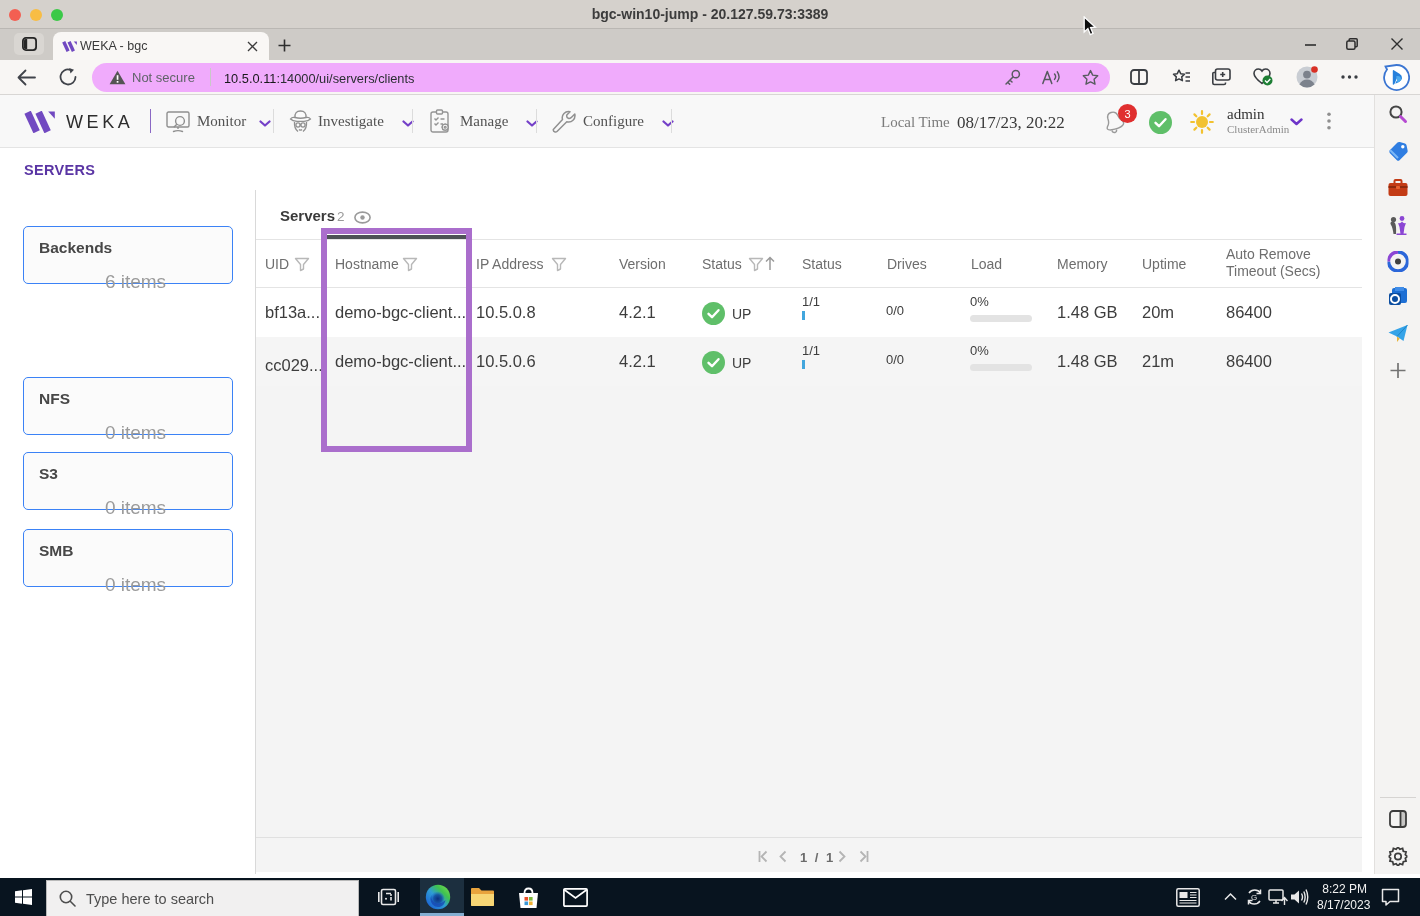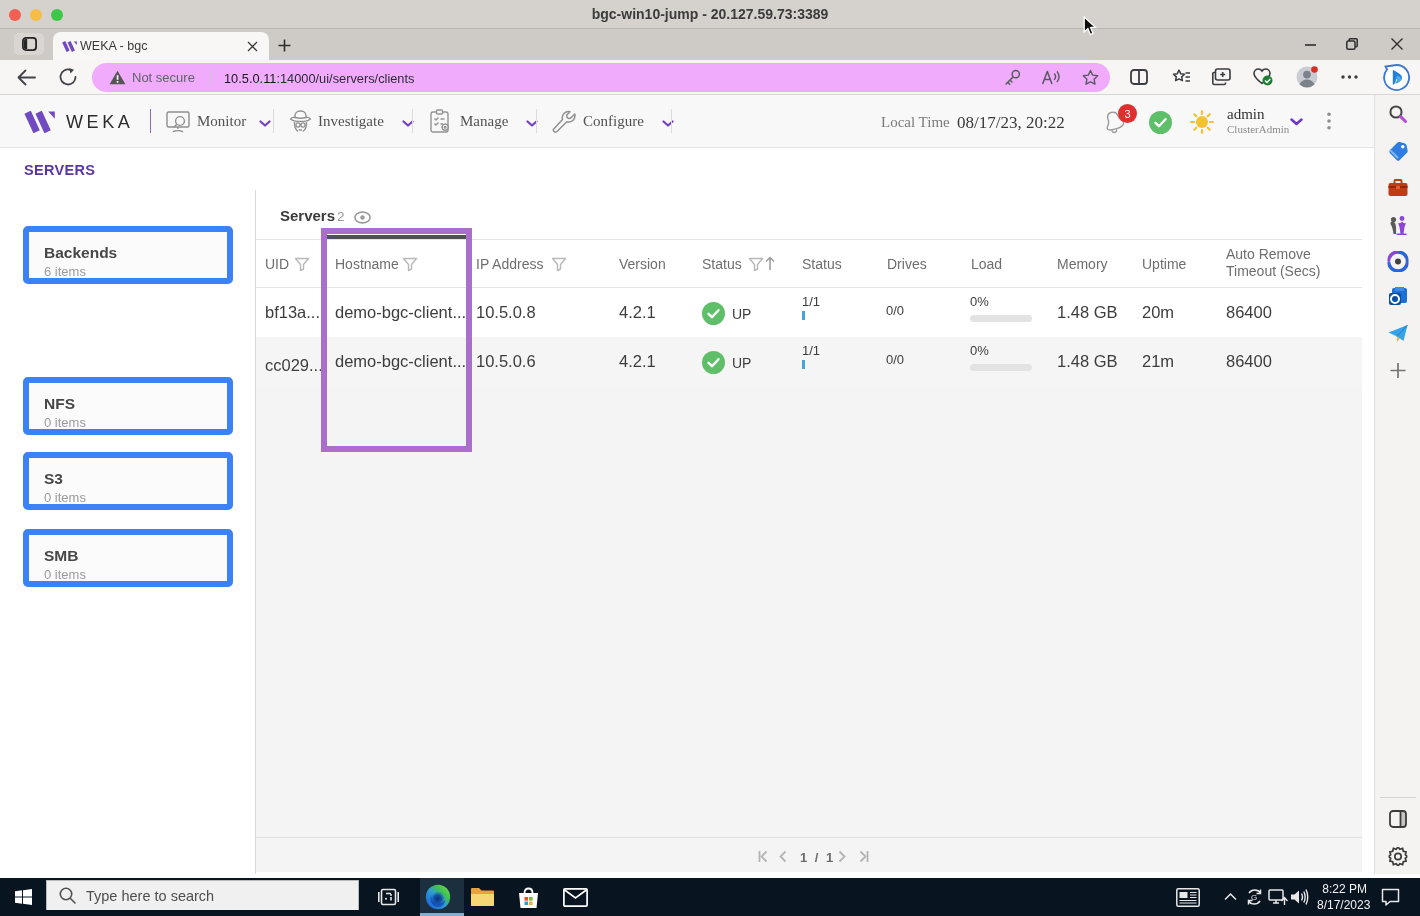--- a/index.html
+++ b/index.html
@@ -22,37 +22,37 @@
 #pill .sep { position:absolute; left:118px; top:5px; width:1px; height:18px; background:#c8c8c8; }
 #pill .url { position:absolute; left:132px; top:8px; font-size:12.8px; color:#2b2e33; }
 
 #page { left:0; top:95px; width:1374px; height:779px; background:#fff; }
 #wheader { left:0; top:0; width:1374px; height:53px; background:#f8f8f8; border-bottom:1px solid #e4e4e4; }
 .menuitem { position:absolute; top:18px; font-size:15px; color:#525252;font-family:Liberation Serif, serif; }
 .mdiv { position:absolute; top:14px; width:1px; height:24px; background:#dcdcdc; }
 #servrow { left:0; top:53px; width:1374px; height:42px; background:#fff; }
 #servrow .t { position:absolute; left:24px; top:14px; font-size:14.5px; font-weight:bold; letter-spacing:0.3px; color:#5a35a4; }
 #leftpanel { left:0; top:95px; width:256px; height:684px; background:#fff; border-right:1px solid #d9d9d9; }
-.card { position:absolute; left:23px; width:210px; height:58px; background:#fbfbfb; border:6px solid #3b82f6; border-radius:5px; padding:12px 0 0 15px; }
+.card { position:absolute; left:23px; width:210px; height:58px; background:#fbfbfb; border:1px solid #3b82f6; border-radius:5px; padding:12px 0 0 15px; }
 .card .h { font-size:15.5px; font-weight:bold; color:#474747; }
-.card .s { font-size:13px; color:#9b9b9b; margin-top:2px; }
+.card .s { font-size:19px; color:#9b9b9b; margin-top:14px;text-align:center; }
 #rightarea { left:256px; top:95px; width:1106px; height:684px; background:#fff; }
 #graybody { position:absolute; left:0; top:196px; width:1106px; height:486px; background:#f4f4f4; }
 #pagerline { position:absolute; left:0; top:647px; width:1106px; height:1px; background:#e0e0e0; }
 .hcell { position:absolute; top:0; font-size:14px; color:#6e6e6e; }
 .rcell { position:absolute; font-size:16.5px; color:#3d3d3d; }
 .funnel { width:16px; height:15px; }
 .chev { width:12px; height:8px; }
 .scell { position:absolute; font-size:13px; color:#3d3d3d; }
 
 #sidebar { left:1374px; top:95px; width:46px; height:779px; background:#f4f3f2; border-left:1px solid #e2e0de; }
 .sbi { position:absolute; left:50%; transform:translateX(-50%); }
 
 #taskbar { left:0; top:878px; width:1420px; height:38px; background:#08141f; }
-#searchbox { position:absolute; left:46px; top:2px; width:313px; height:30px; background:#f1f0f0; border:1px solid #b9b9b9; border-bottom:none; display:flex; align-items:center; }
+#searchbox { position:absolute; left:46px; top:2px; width:313px; height:36px; background:#f1f0f0; border:1px solid #b9b9b9; border-bottom:none; display:flex; align-items:center; }
 #searchbox span { color:#4e4e4e; font-size:14.5px; margin-left:10px; }
 </style>
 </head>
 <body>
 <div id="screen">
 <svg width="0" height="0" style="position:absolute;">
   <defs>
     <g id="chev">
           <path d="M1.5 1.5 L6 5.5 L10.5 1.5" fill="none" stroke="#7440c8" stroke-width="2.2" stroke-linecap="round" stroke-linejoin="round"></path>
         </g>

